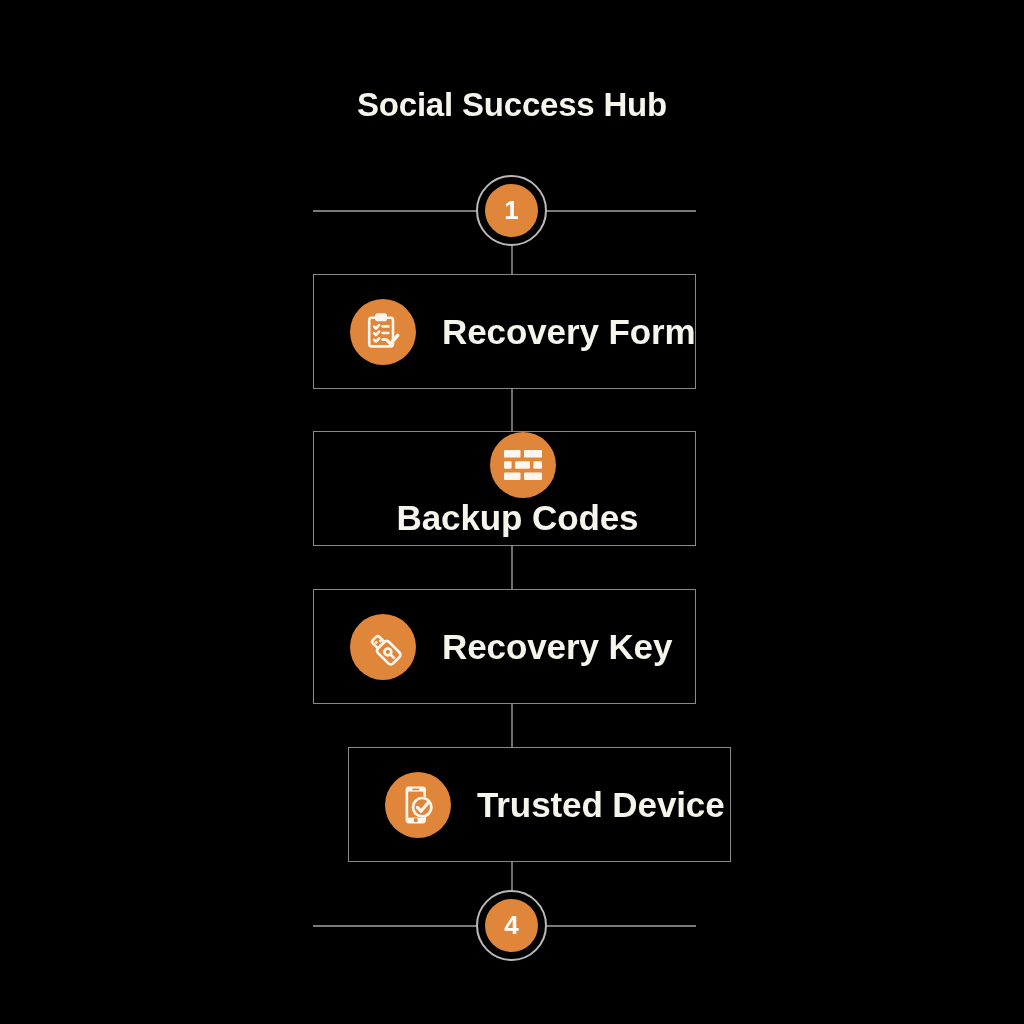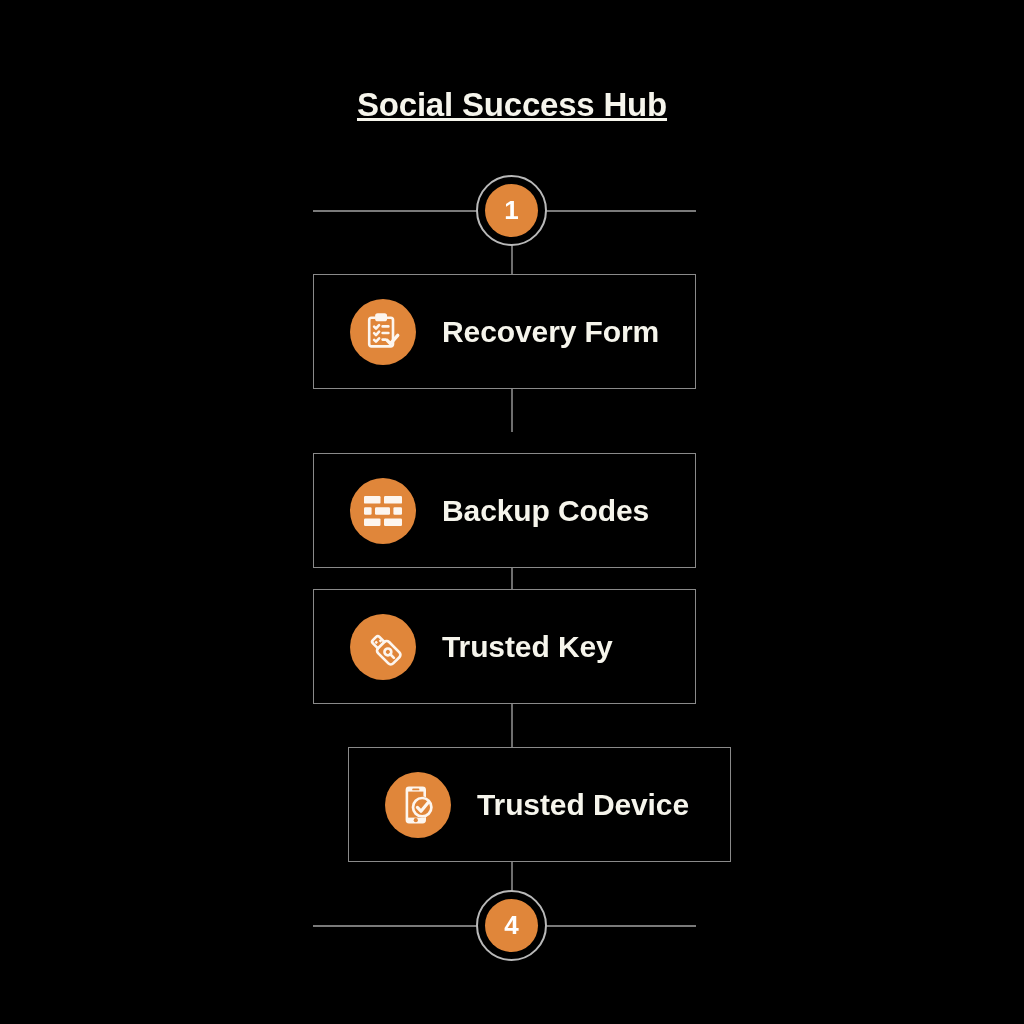--- a/index.html
+++ b/index.html
@@ -28,21 +28,20 @@
     left: 0;
     top: 84px;
     width: 1024px;
     text-align: center;
     color: #F6F5EC;
     font-size: 33px;
     font-weight: bold;
     letter-spacing: -0.2px;
     line-height: 42px;
     white-space: nowrap;
-    text-decoration: underline;
   }
 
   
   .rail-h {
     position: absolute;
     left: 313px;
     width: 383px;
     height: 2px;
     background: #7a7a7a;
   }
@@ -114,21 +113,21 @@
     background: #E0863A;
     display: flex;
     align-items: center;
     justify-content: center;
   }
   .icon-badge svg { display: block; }
 
   .card-label {
     margin-left: 26px;
     color: #F6F5EC;
-    font-size: 30px;
+    font-size: 35px;
     font-weight: bold;
     letter-spacing: -0.1px;
     white-space: nowrap;
   }
 </style>
 </head>
 <body>
 
 <div class="canvas">
 
@@ -158,21 +157,21 @@
           <path d="M12.1 22.2l1.9 1.9 3.1-3.4"></path>
           <path d="M12.1 28.8l1.9 1.9 3.1-3.4"></path>
           <path d="M20.6 15.4h5.8M20.6 22h5.8M20.6 28.6h3.1"></path>
           <path d="M25.2 29.4l3.3 3.3 7.2-8.3" stroke-width="3.4"></path>
         </g>
       </svg>
     </div>
     <div class="card-label">Recovery Form</div>
   </div>
 
-  <div class="card" style="top:453px;">
+  <div class="card" style="top:431px;flex-direction:column;">
     <div class="icon-badge">
       <svg width="40" height="32" viewBox="0 0 40 32" aria-hidden="true">
         <g fill="#FDF6EF">
           <rect x="1" y="1" width="16.5" height="7.6" rx="1.2"></rect>
           <rect x="21" y="1" width="18" height="7.6" rx="1.2"></rect>
           <rect x="1" y="12.2" width="7.6" height="7.6" rx="1.2"></rect>
           <rect x="12" y="12.2" width="15" height="7.6" rx="1.2"></rect>
           <rect x="30.4" y="12.2" width="8.6" height="7.6" rx="1.2"></rect>
           <rect x="1" y="23.4" width="16.5" height="7.6" rx="1.2"></rect>
           <rect x="21" y="23.4" width="18" height="7.6" rx="1.2"></rect>
@@ -190,21 +189,21 @@
             <rect x="14.2" y="19.4" width="15.6" height="21.4" rx="3.4"></rect>
             <path d="M17.4 19.4v-7.1a2.3 2.3 0 0 1 2.3-2.3h4.6a2.3 2.3 0 0 1 2.3 2.3v7.1"></path>
             <circle cx="22" cy="28.9" r="3.4"></circle>
             <path d="M22 32.3v5.1"></path>
           </g>
           <rect x="19.2" y="12.6" width="2.6" height="2.6" rx="0.6" fill="#FDF6EF"></rect>
           <rect x="23.2" y="14.6" width="2.6" height="2.6" rx="0.6" fill="#FDF6EF"></rect>
         </g>
       </svg>
     </div>
-    <div class="card-label">Trusted Key</div>
+    <div class="card-label">Recovery Key</div>
   </div>
 
   <div class="card" style="top:747px;margin-left:35px;">
     <div class="icon-badge">
       <svg width="42" height="42" viewBox="0 0 42 42" aria-hidden="true">
         <rect x="8.6" y="2.6" width="20.4" height="36.8" rx="3.4" fill="#FDF6EF"></rect>
         <rect x="11.2" y="7.6" width="15.2" height="26" fill="#E0863A"></rect>
         <rect x="15.2" y="4.6" width="7.2" height="1.7" rx="0.85" fill="#E0863A"></rect>
         <circle cx="18.8" cy="36.2" r="2.1" fill="#E0863A"></circle>
         <circle cx="25.2" cy="23.2" r="10.6" fill="#E0863A"></circle>

